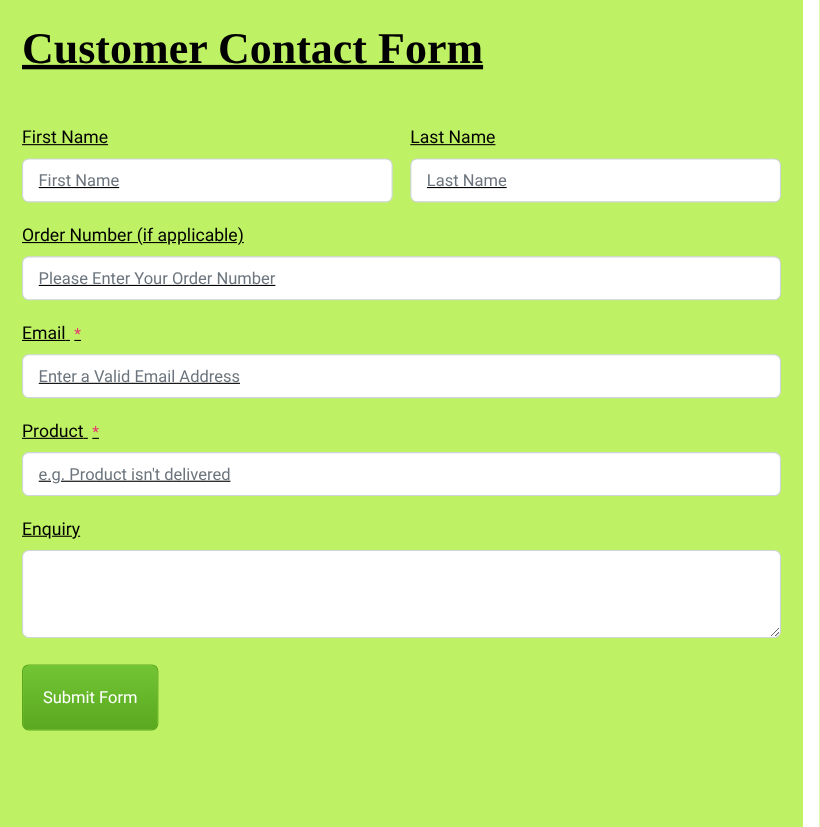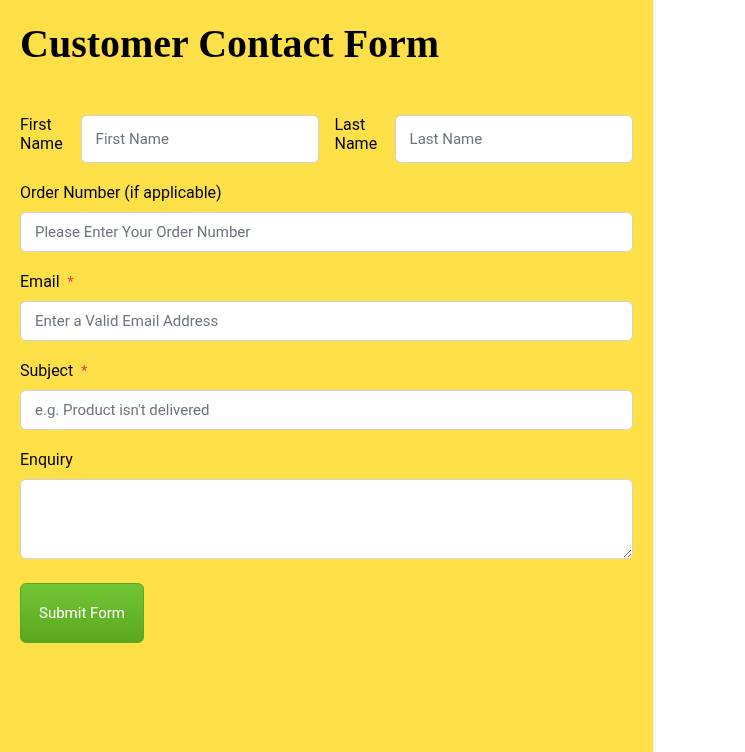--- a/index.html
+++ b/index.html
@@ -5,41 +5,42 @@
     * {
       box-sizing: border-box;
       margin: 0;
       padding: 0;
     }
     body {
       font-family: -apple-system, BlinkMacSystemFont, "Segoe UI", Roboto, "Helvetica Neue", Arial, sans-serif;
       background: #fff;
     }
     .container {
-      width: 653px;
+      width: 730px;
       min-height: 752px;
-      background: #fde047;
+      background: #bef264;
       padding: 20px;
+      text-decoration: underline;
     }
     h1.title {
       font-family: Georgia, "Times New Roman", serif;
       font-weight: 700;
       font-size: 40px;
       color: #000;
       margin-bottom: 48px;
     }
     .row {
       display: flex;
       gap: 16px;
       margin-bottom: 20px;
     }
     .col {
       flex: 1;
       display: flex;
-      flex-direction: row;
+      flex-direction: column;
     }
     .field {
       margin-bottom: 20px;
       display: flex;
       flex-direction: column;
     }
     label {
       font-size: 16px;
       color: #000;
       margin-bottom: 10px;
@@ -111,21 +112,21 @@
     <div class="field">
       <label>
         <span>Email</span>
         <span class="required-asterisk">*</span>
       </label>
       <input type="email" placeholder="Enter a Valid Email Address" style="">
     </div>
 
     <div class="field">
       <label>
-        <span>Subject</span>
+        <span>Product</span>
         <span class="required-asterisk">*</span>
       </label>
       <input type="text" placeholder="e.g. Product isn't delivered" style="">
     </div>
 
     <div class="field">
       <label>Enquiry</label>
       <textarea placeholder="" style=""></textarea>
     </div>
 

